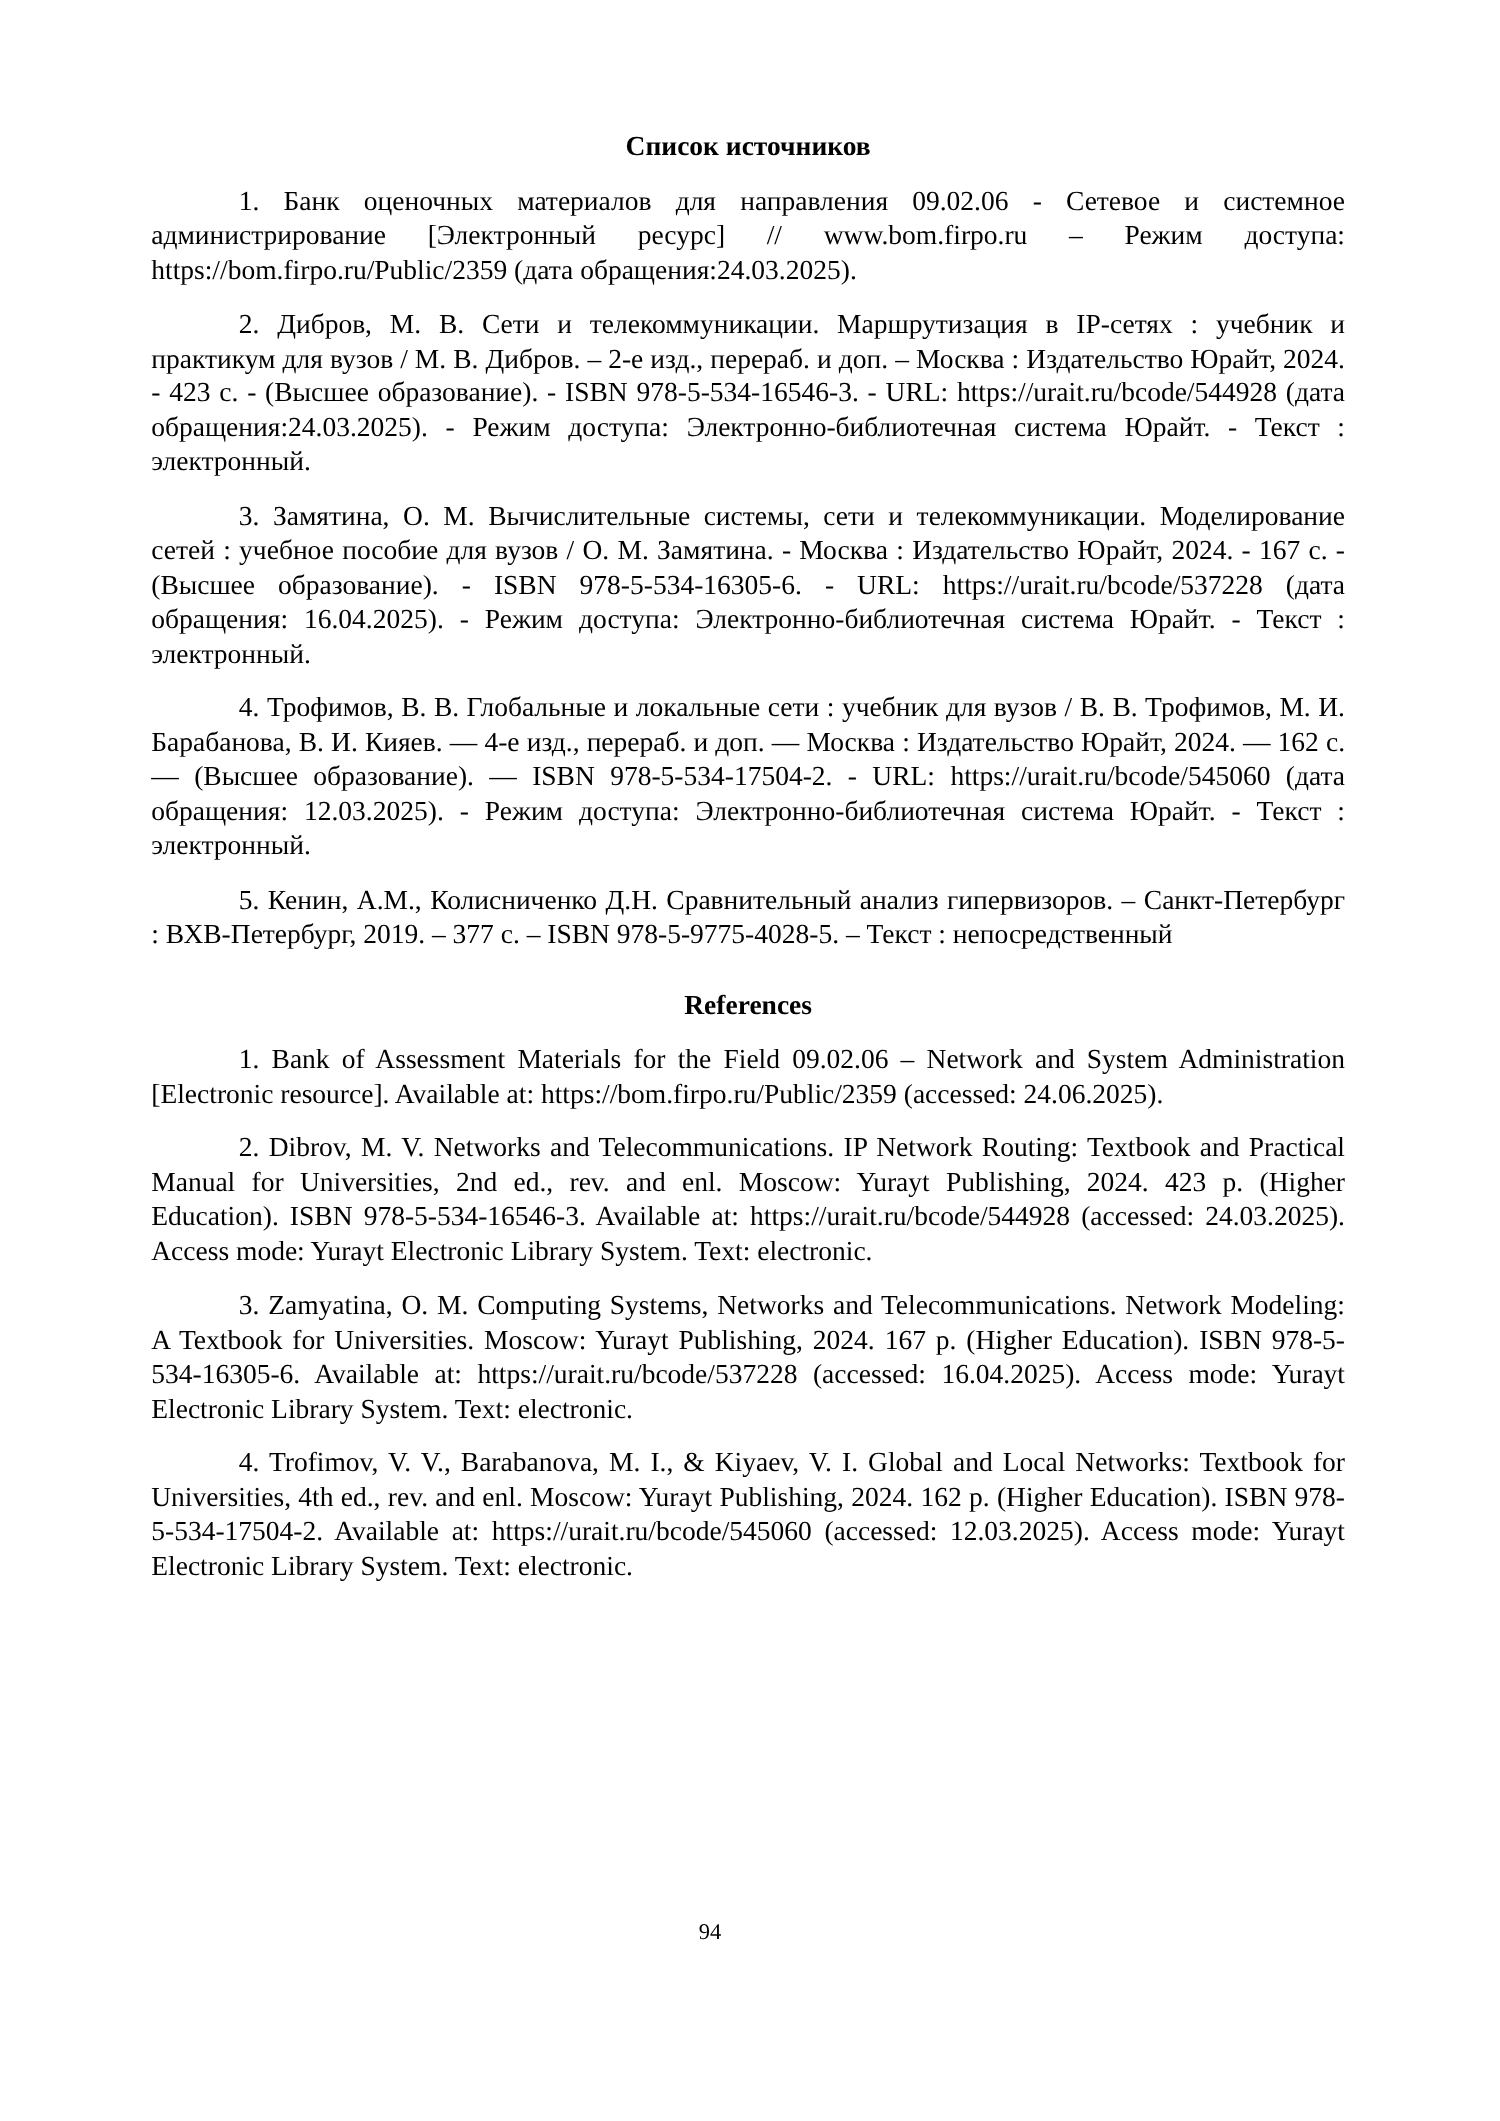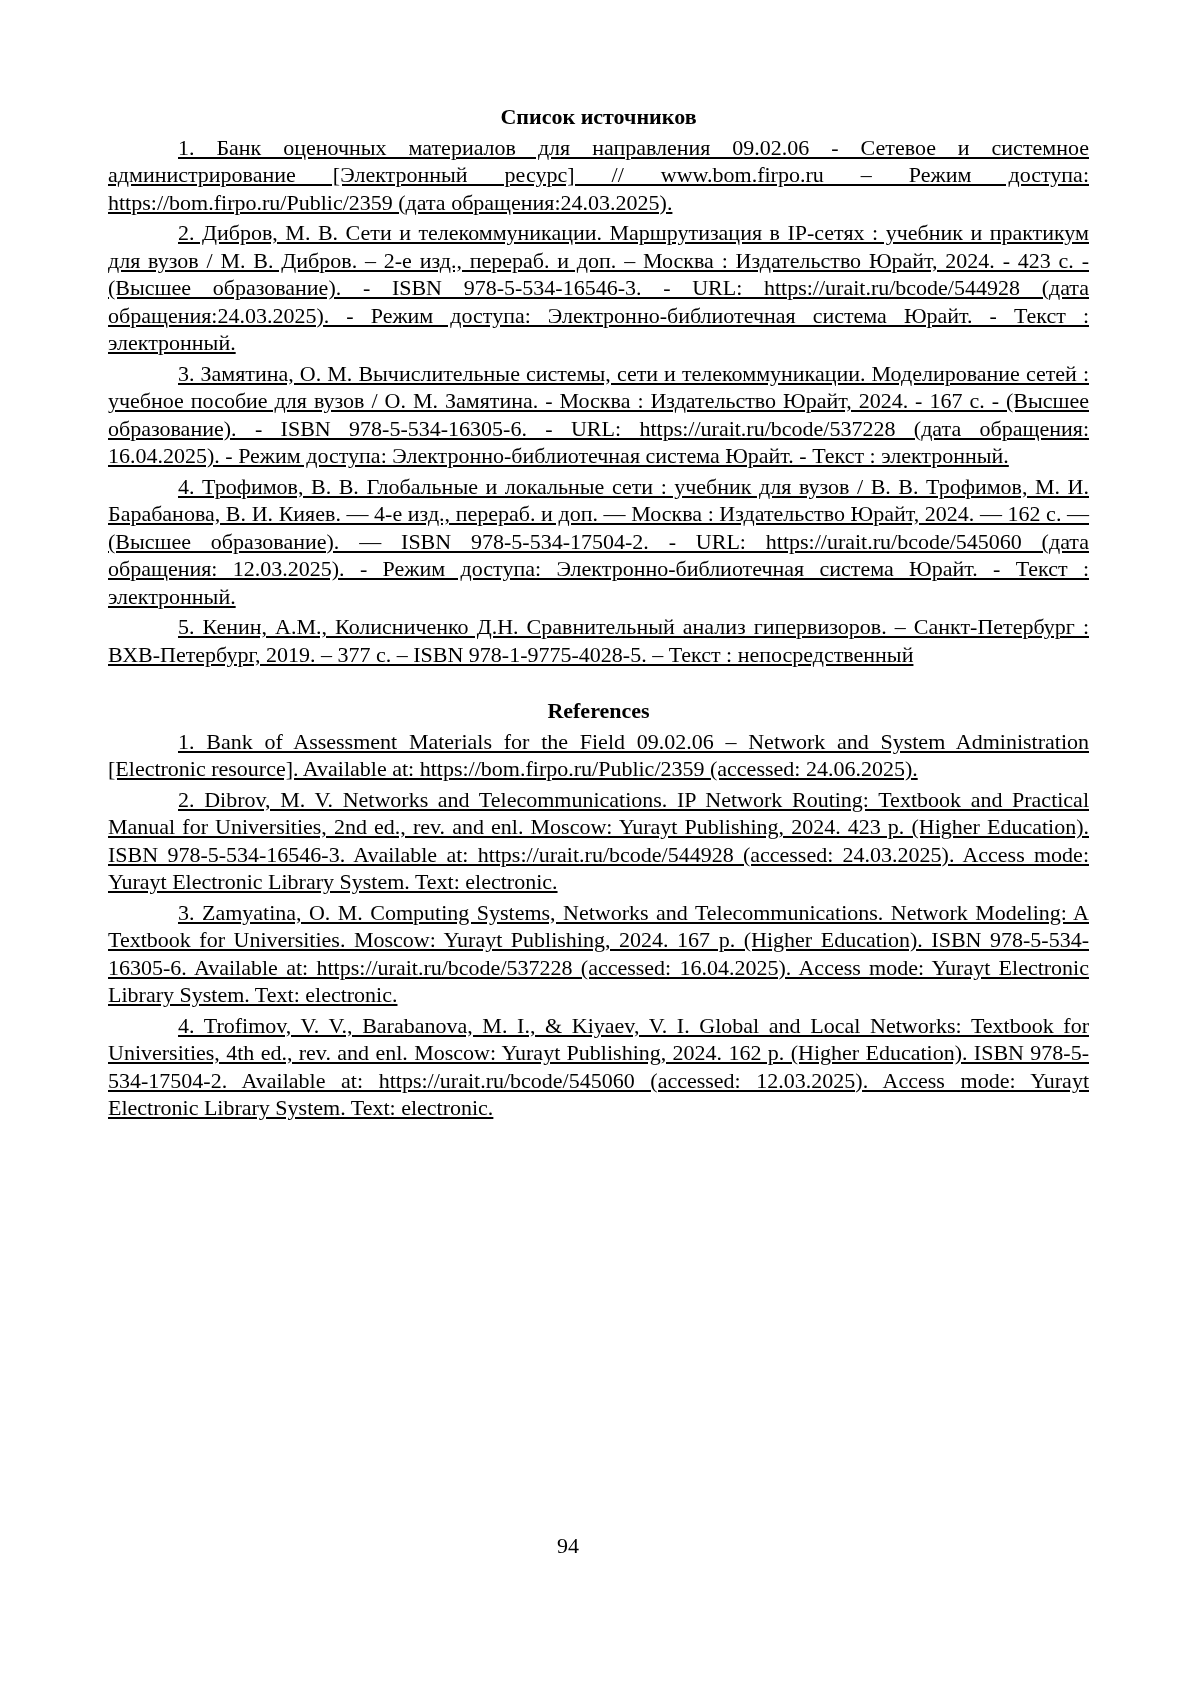--- a/index.html
+++ b/index.html
@@ -29,49 +29,48 @@
     padding: 0;
     text-align: center;
     font-weight: bold;
     font-size: 22px;
     line-height: 27.5px;
   }
   .section-heading.en {
     margin-top: 29px;
   }
   .ref {
-    margin: 3px;
+    margin: 16px;
     padding: 0;
     text-align: justify;
     text-indent: 70px;
-    text-decoration: underline;
   }
   .page-number {
     position: absolute;
     top: 1532px;
     left: 0;
     width: 100%;
     text-align: center;
-    font-size: 22px;
+    font-size: 18px;
     line-height: 27.5px;
   }
 </style>
 </head>
 <body>
 
 <div class="page">
   <div class="content">
 
     <h1 class="section-heading ru">Список источников</h1>
 
     <p class="ref">1. Банк оценочных материалов для направления 09.02.06 - Сетевое и системное администрирование [Электронный ресурс] // www.bom.firpo.ru – Режим доступа: https://bom.firpo.ru/Public/2359 (дата обращения:24.03.2025).</p>
     <p class="ref">2. Дибров, М. В.  Сети и телекоммуникации. Маршрутизация в IP-сетях : учебник и практикум для вузов / М. В. Дибров. – 2-е изд., перераб. и доп. – Москва : Издательство Юрайт, 2024. - 423 с. - (Высшее образование). - ISBN 978-5-534-16546-3. - URL: https://urait.ru/bcode/544928 (дата обращения:24.03.2025). - Режим доступа: Электронно-библиотечная система Юрайт. - Текст : электронный.</p>
     <p class="ref">3. Замятина, О. М.  Вычислительные системы, сети и телекоммуникации. Моделирование сетей : учебное пособие для вузов / О. М. Замятина. - Москва : Издательство Юрайт, 2024. - 167 с. - (Высшее образование). - ISBN 978-5-534-16305-6. - URL: https://urait.ru/bcode/537228 (дата обращения: 16.04.2025). - Режим доступа: Электронно-библиотечная система Юрайт. - Текст : электронный.</p>
     <p class="ref">4. Трофимов, В. В.  Глобальные и локальные сети : учебник для вузов / В. В. Трофимов, М. И. Барабанова, В. И. Кияев. — 4-е изд., перераб. и доп. — Москва : Издательство Юрайт, 2024. — 162 с. — (Высшее образование). — ISBN 978-5-534-17504-2. - URL: https://urait.ru/bcode/545060 (дата обращения: 12.03.2025). - Режим доступа: Электронно-библиотечная система Юрайт. - Текст : электронный.</p>
-    <p class="ref">5. Кенин, А.М., Колисниченко Д.Н. Сравнительный анализ гипервизоров. – Санкт-Петербург : ВХВ-Петербург, 2019. – 377 с. – ISBN 978-1-9775-4028-5. – Текст : непосредственный</p>
+    <p class="ref">5. Кенин, А.М., Колисниченко Д.Н. Сравнительный анализ гипервизоров. – Санкт-Петербург : ВХВ-Петербург, 2019. – 377 с. – ISBN 978-5-9775-4028-5. – Текст : непосредственный</p>
 
     <h1 class="section-heading en">References</h1>
 
     <p class="ref">1. Bank of Assessment Materials for the Field 09.02.06 – Network and System Administration [Electronic resource]. Available at: https://bom.firpo.ru/Public/2359 (accessed: 24.06.2025).</p>
     <p class="ref">2. Dibrov, M. V. Networks and Telecommunications. IP Network Routing: Textbook and Practical Manual for Universities, 2nd ed., rev. and enl. Moscow: Yurayt Publishing, 2024. 423 p. (Higher Education). ISBN 978-5-534-16546-3. Available at: https://urait.ru/bcode/544928 (accessed: 24.03.2025). Access mode: Yurayt Electronic Library System. Text: electronic.</p>
     <p class="ref">3. Zamyatina, O. M. Computing Systems, Networks and Telecommunications. Network Modeling: A Textbook for Universities. Moscow: Yurayt Publishing, 2024. 167 p. (Higher Education). ISBN 978-5-534-16305-6. Available at: https://urait.ru/bcode/537228 (accessed: 16.04.2025). Access mode: Yurayt Electronic Library System. Text: electronic.</p>
     <p class="ref">4. Trofimov, V. V., Barabanova, M. I., &amp; Kiyaev, V. I. Global and Local Networks: Textbook for Universities, 4th ed., rev. and enl. Moscow: Yurayt Publishing, 2024. 162 p. (Higher Education). ISBN 978-5-534-17504-2. Available at: https://urait.ru/bcode/545060 (accessed: 12.03.2025). Access mode: Yurayt Electronic Library System. Text: electronic.</p>
 
   </div>
 

